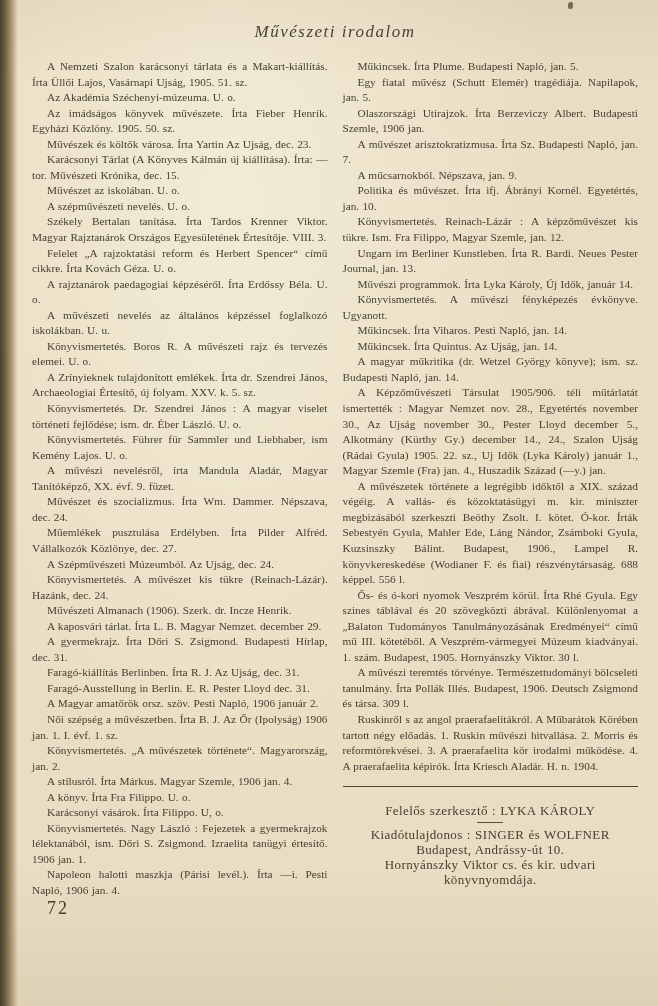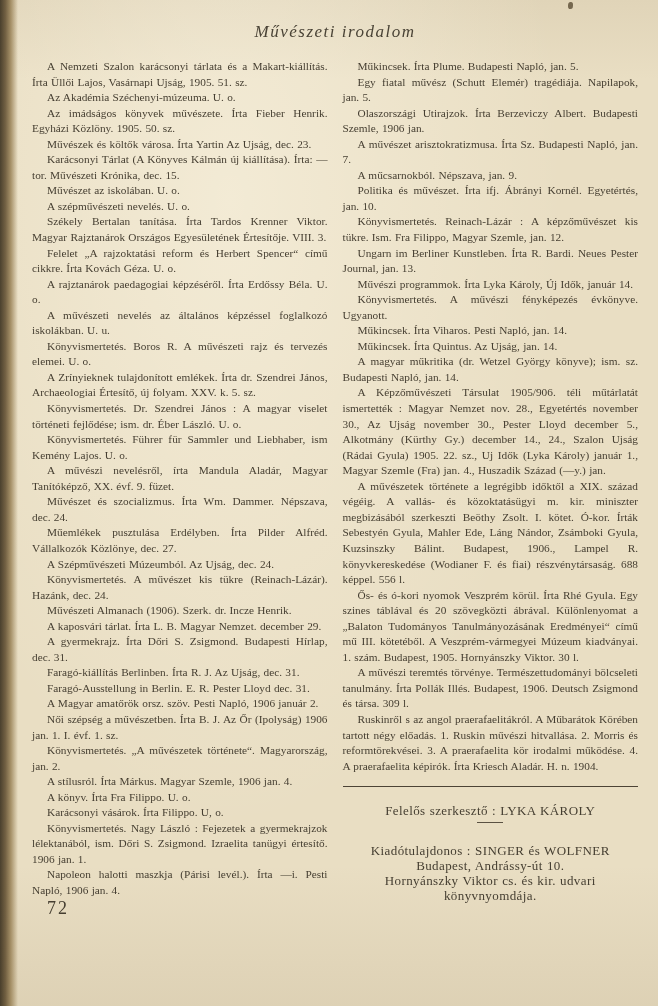--- a/index.html
+++ b/index.html
@@ -27,21 +27,21 @@
   }
   .columns { display:flex; gap:15px; }
   .col { width:296px; font-size:11.3px; line-height:15.55px; text-align:justify;
     word-spacing:.5px; }
   .entry { margin:0; text-indent:15px; }
   .pagenum { margin:2px 0 0 0; text-indent:15px; font-size:18px; letter-spacing:2px; }
   .footer-rule { border:none; border-top:1.2px solid #4c4335; margin:12px 0 0 0; }
   .footer { margin-top:16px; }
   .footer-line { margin:0; text-indent:0; text-align:center; font-size:13px;
     line-height:15px; letter-spacing:.4px; }
-  .footer-line.sp { margin-top:20px; }
+  .footer-line.sp { margin-top:4px; }
   .flourish { width:26px; border:none; border-top:1px solid #5a5142; margin:4px auto 4px auto; }
   .printer { }
 </style>
 </head>
 <body>
 
 <div class="gutter"></div>
 <div class="speck"></div>
 
 <div class="page-inner">

